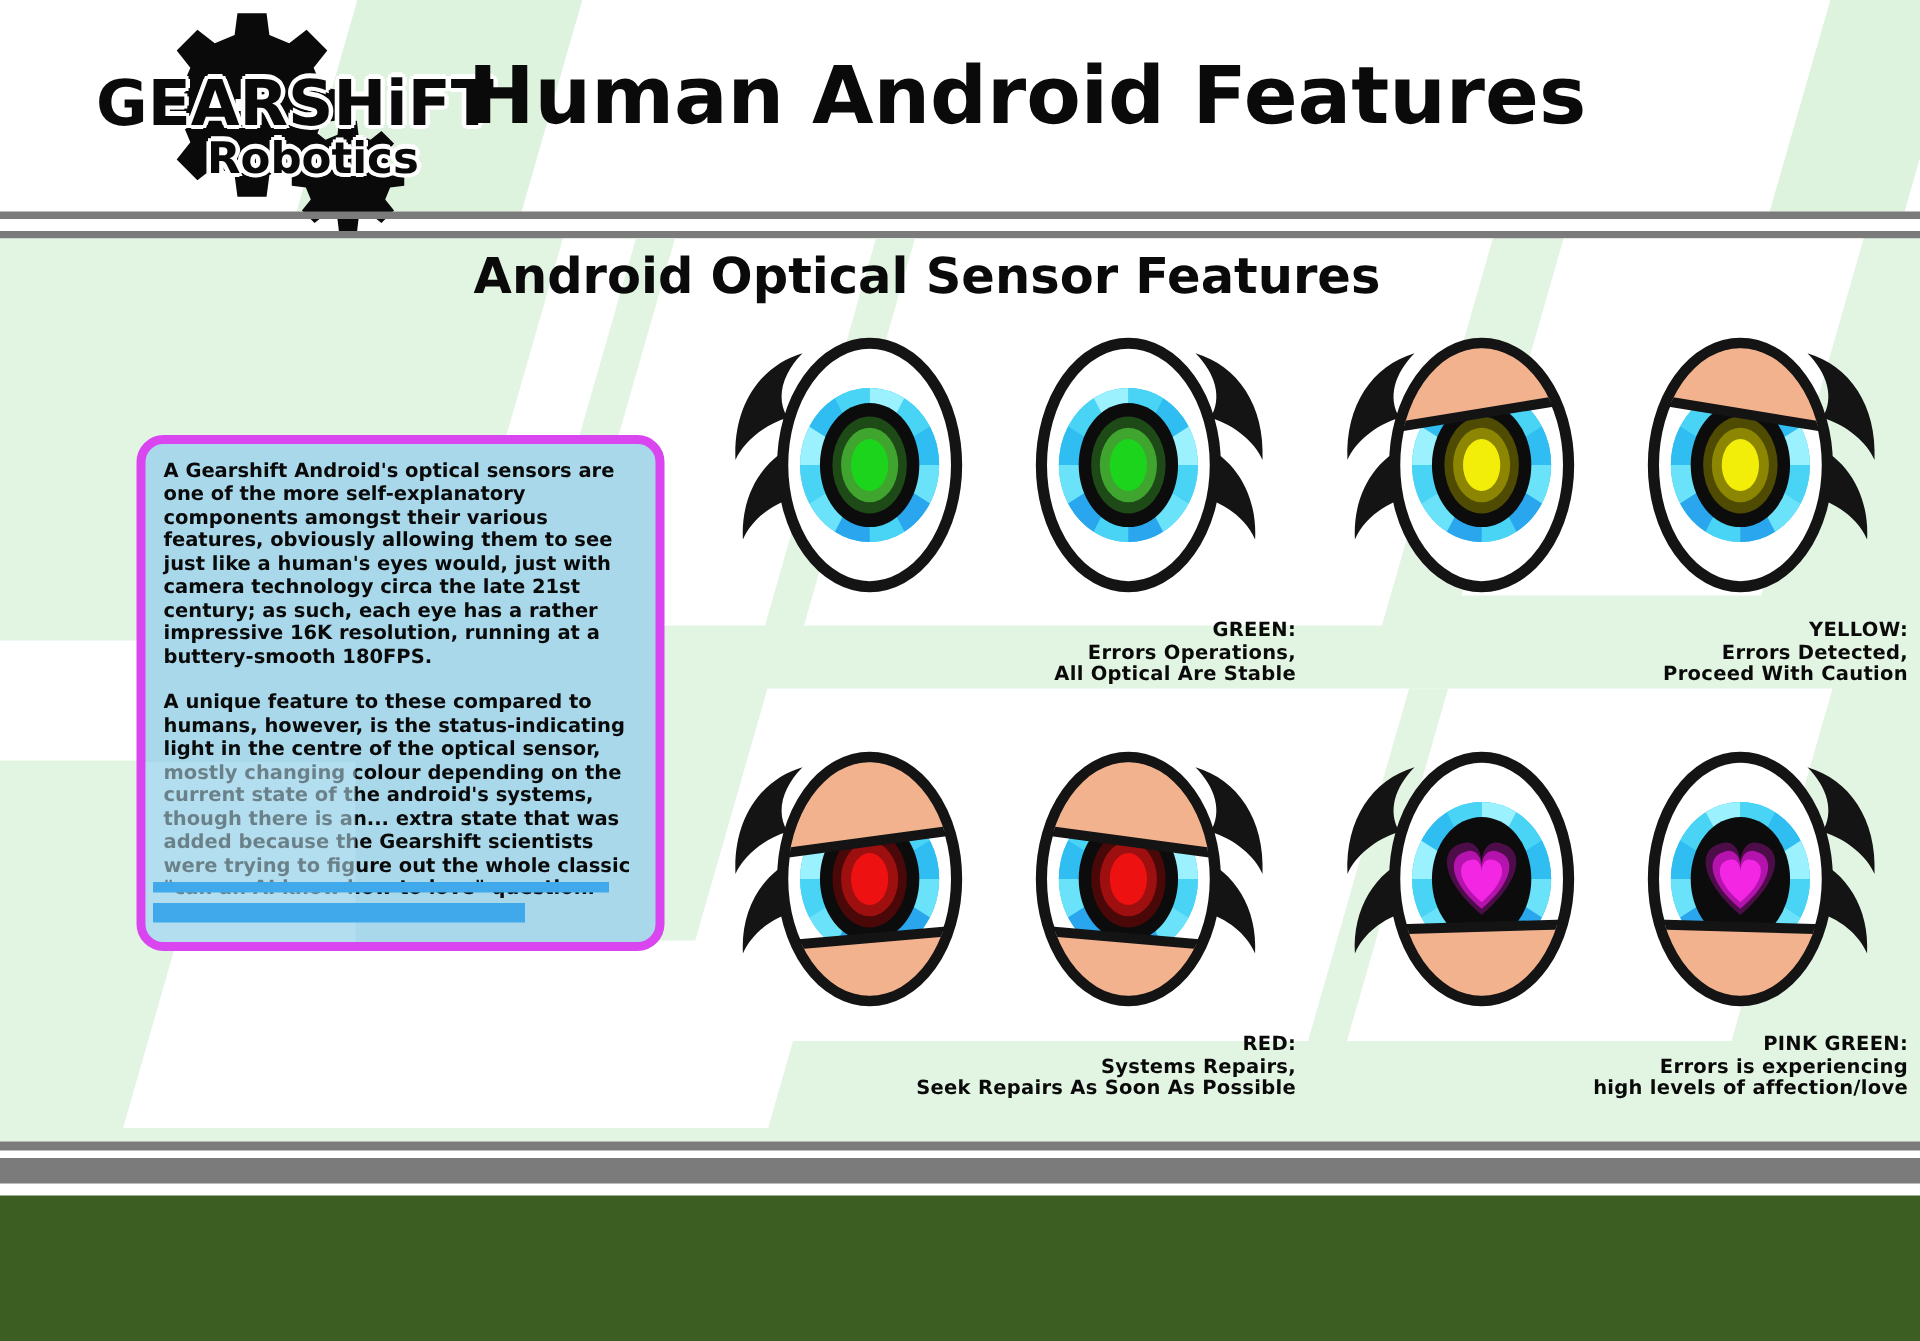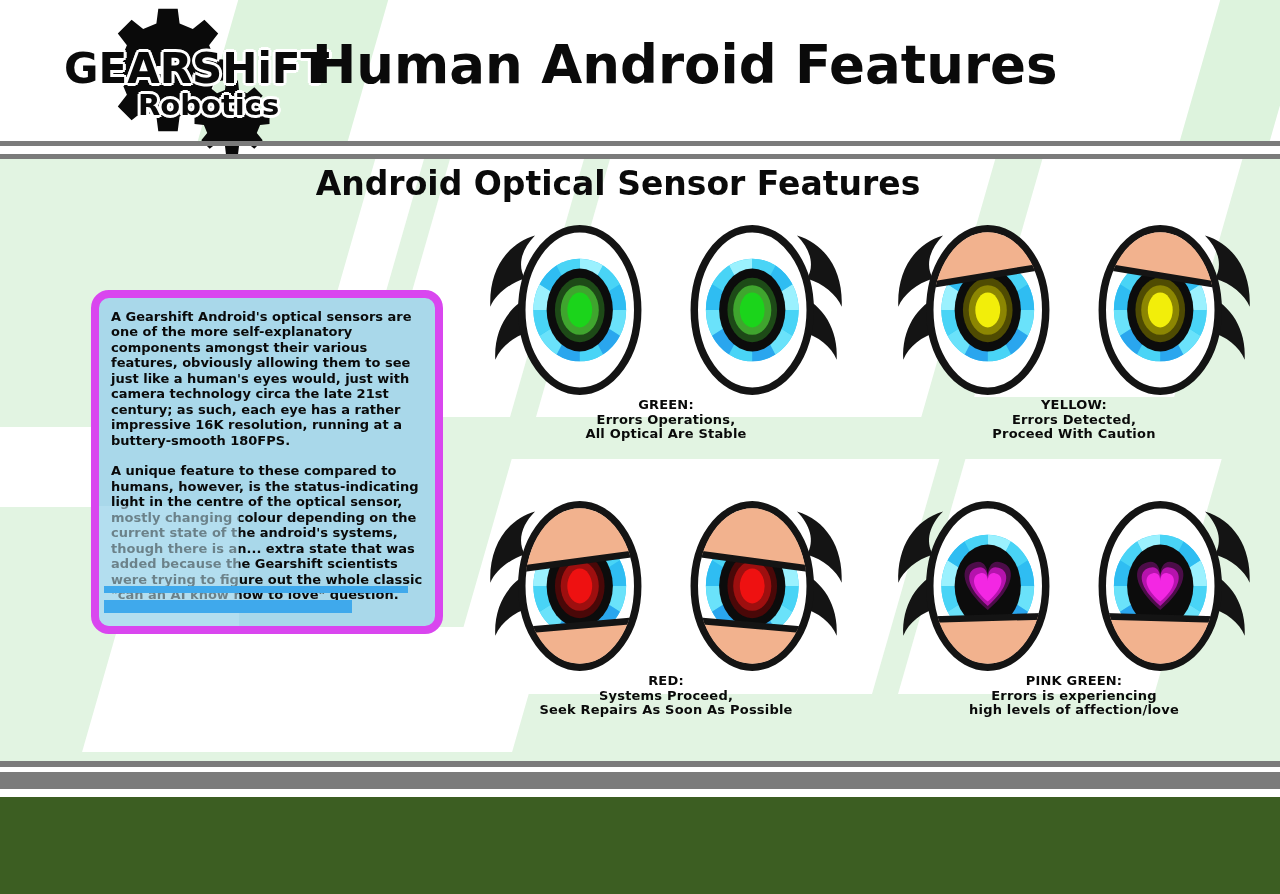--- a/index.html
+++ b/index.html
@@ -22,33 +22,33 @@
   .rule{position:absolute;left:0;width:1280px;height:5px;background:#7b7b7b;}
   .rule1{top:141px;} .rule2{top:154px;}
   
   .content-bg{position:absolute;left:0;top:159px;width:1280px;height:602px;background:#e2f4e2;overflow:hidden;}
   .shape{position:absolute;}
   .w{background:#ffffff;} .g{background:#e2f4e2;}
   .subtitle{position:absolute;left:618px;top:164px;transform:translateX(-50%);
     font-size:33px;font-weight:900;white-space:nowrap;}
   
   .info-box{position:absolute;left:91px;top:290px;width:352px;height:344px;box-sizing:border-box;
-    background:#a9d8ea;border:8px solid #d946ef;border-radius:18px;padding:11px 12px;overflow:hidden;}
+    background:#a9d8ea;border:6px solid #d946ef;border-radius:18px;padding:11px 12px;overflow:hidden;}
   .info-box p{margin:0 0 15px 0;font-size:13px;line-height:1.19;font-weight:700;}
   .box-highlight{position:absolute;left:0;bottom:0;width:140px;height:120px;background:#bce4f2;opacity:.55;}
   .box-stripe{position:absolute;background:#3fa9ec;}
   .stripe1{left:5px;bottom:33px;width:304px;height:7px;}
   .stripe2{left:5px;bottom:13px;width:248px;height:13px;}
   
   .state-card{position:absolute;width:396px;}
   .card-0{left:468px;top:222px;} .card-1{left:876px;top:222px;}
   .card-2{left:468px;top:498px;} .card-3{left:876px;top:498px;}
   .eyes-row{display:flex;justify-content:center;gap:40px;}
   .eye-svg{width:159px;height:176px;display:block;}
-  .state-label{margin-top:0;text-align:center;font-size:13px;line-height:14.5px;font-weight:800;letter-spacing:.2px;}
+  .state-label{margin-top:16px;text-align:right;font-size:13px;line-height:14.5px;font-weight:800;letter-spacing:.2px;}
   
   .footer-thin{position:absolute;left:0;top:761px;width:1280px;height:6px;background:#7b7b7b;}
   .footer-thick{position:absolute;left:0;top:772px;width:1280px;height:17px;background:#7b7b7b;}
   .footer-green{position:absolute;left:0;top:797px;width:1280px;height:97px;background:#3c5e22;}
 </style>
 </head>
 <body>
 
 <div class="header-decor hd1 shape"></div>
 <div class="header-decor hd2 shape"></div>
@@ -299,21 +299,21 @@
                 <ellipse cx="0" cy="0" rx="15" ry="21" fill="#ee1111"></ellipse>
               </g>
               <path d="M -8 -8 L 200 -8 L 200 64 L -8 92 Z" fill="#f2b28e" stroke="#141414" stroke-width="8"></path>
               <path d="M -8 220 L 200 220 L 200 146 L -8 164 Z" fill="#f2b28e" stroke="#141414" stroke-width="8"></path>
             </g>
           </g>
         </svg>
       </div>
       <div class="state-label">
         <div>RED:</div>
-        <div>Systems Proceed,</div>
+        <div>Systems Repairs,</div>
         <div>Seek Repairs As Soon As Possible</div>
       </div>
     </div>
     <div class="state-card card-3">
       <div class="eyes-row">
         <svg viewBox="0 0 192 212" class="eye-svg">
           <g>
             <path d="M 58 16 C 24 26 2 58 4 102 C 10 88 26 74 46 68 C 36 52 42 32 58 16 Z" fill="#141414"></path>
             <path d="M 56 88 C 26 100 8 130 10 166 C 17 150 32 138 52 132 C 42 120 44 102 56 88 Z" fill="#141414"></path>
             <ellipse cx="112" cy="106" rx="70" ry="98" fill="#ffffff" stroke="#141414" stroke-width="9"></ellipse>

